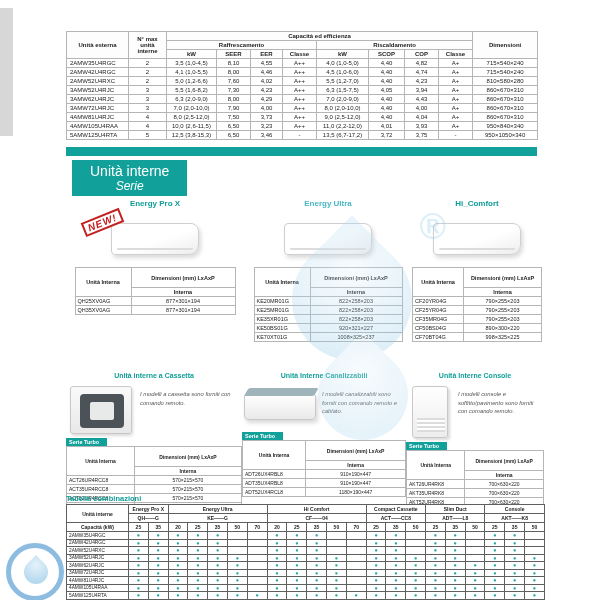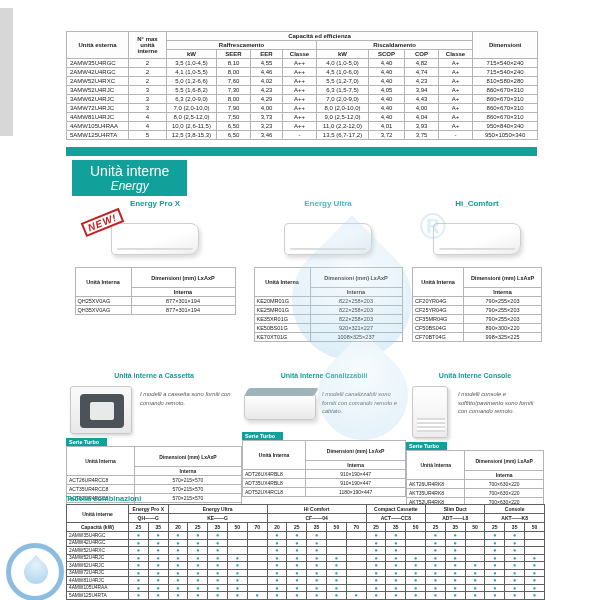--- a/index.html
+++ b/index.html
@@ -277,21 +277,21 @@
           <td>-</td>
           <td>950×1050×340</td>
         </tr>
       </tbody>
   </table>
 
   <div class="teal-bar"></div>
 
   <div class="badge badge-indoor">
     <div class="t1">Unità interne</div>
-    <div class="t2">Energy</div>
+    <div class="t2">Serie</div>
   </div>
 
   <div class="wall-row" id="wall-row">
       <div class="wall-col wall-col-0">
         <div class="wall-title">Energy Pro X</div>
         <div class="img-zone">
           <div class="ac-wall"></div>
           <div class="new-badge">NEW!</div>
         </div>
         <table class="spec-table" style="font-size: 5.5px;">

